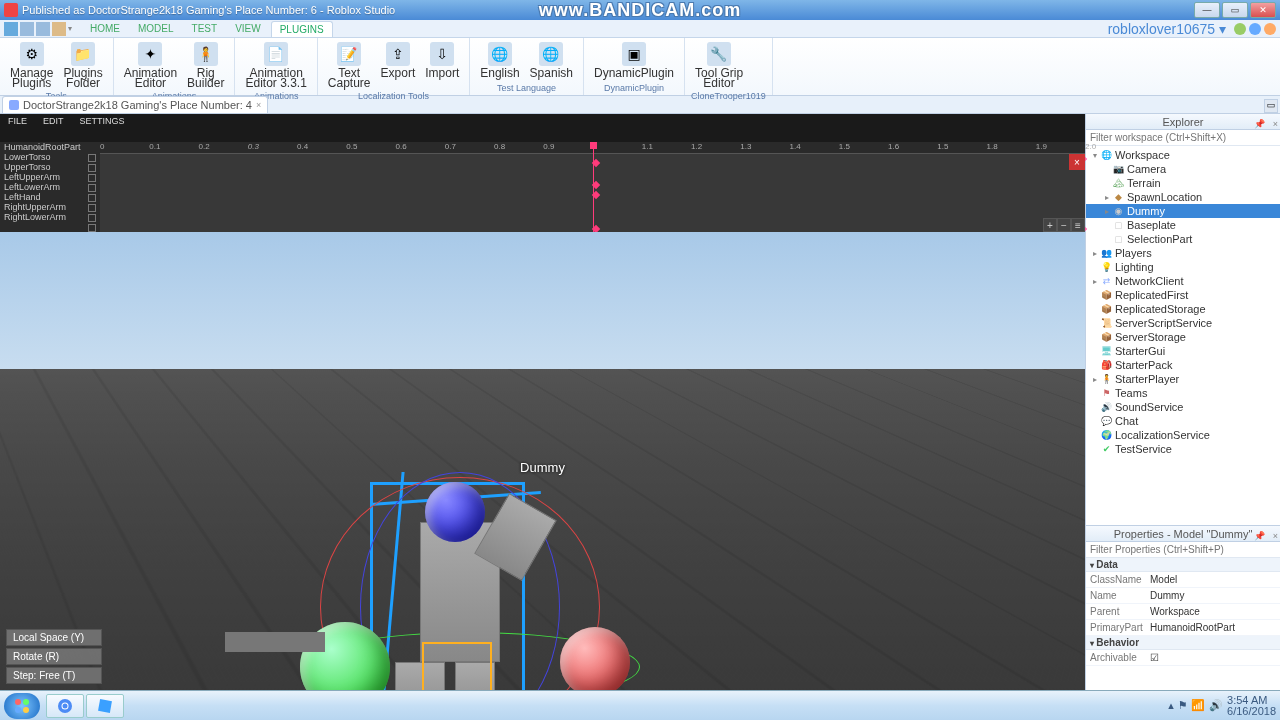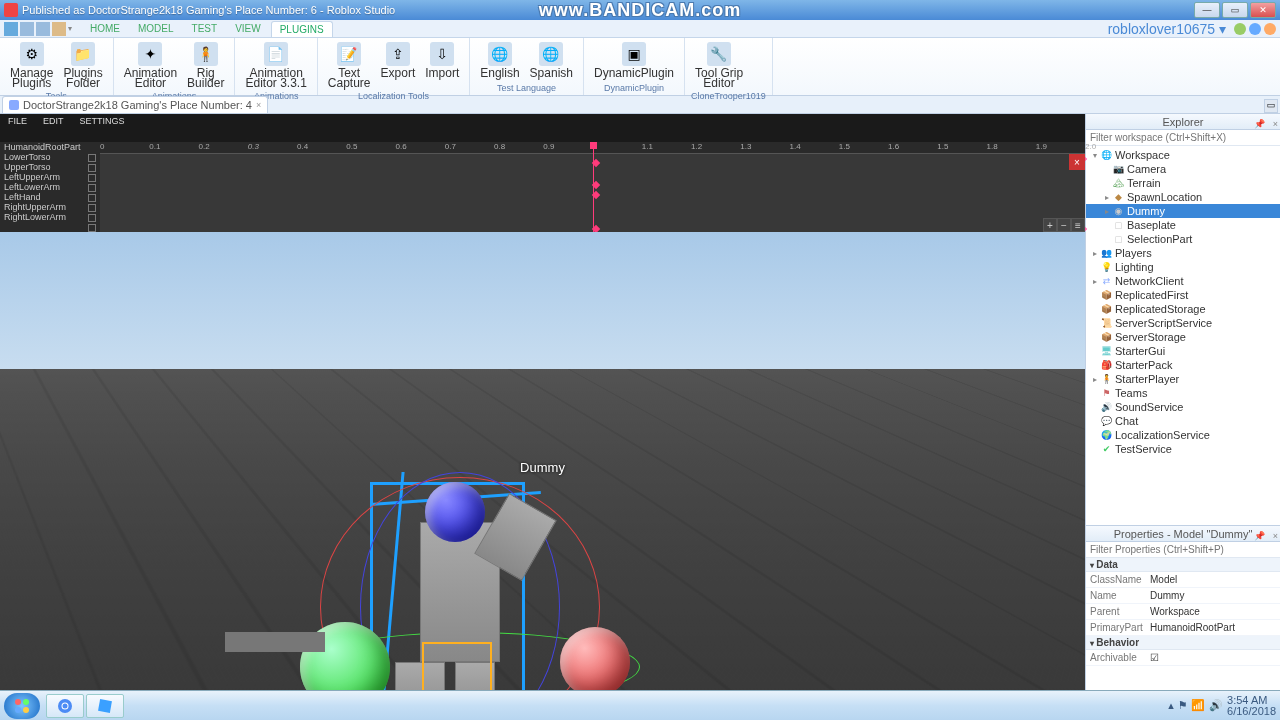--- a/index.html
+++ b/index.html
@@ -334,20 +334,25 @@
       <div class="body-block" style="left:395px;top:430px;width:50px;height:60px"></div>
       <div class="body-block" style="left:455px;top:430px;width:40px;height:60px"></div>
       <div class="sel-box" style="left:422px;top:410px;width:70px;height:80px"></div>
 
       <div class="gizmo-sphere sph-blue"></div>
       <div class="gizmo-sphere sph-green"></div>
       <div class="gizmo-sphere sph-red"></div>
 
       <div class="body-block" style="left:225px;top:400px;width:100px;height:20px;background:#777"></div>
 
+      <div class="hud" id="hud">
+          <div class="hud-btn">Local Space (Y)</div>
+          <div class="hud-btn">Rotate (R)</div>
+          <div class="hud-btn">Step: Free (T)</div>
+        </div>
     </div>
   </div>
 
   <div class="side-col">
     <div class="panel-title">
       <span>Explorer</span>
       <span class="pin">📌</span>
       <span class="x">×</span>
     </div>
     <input class="filter" placeholder="Filter workspace (Ctrl+Shift+X)" style="">

